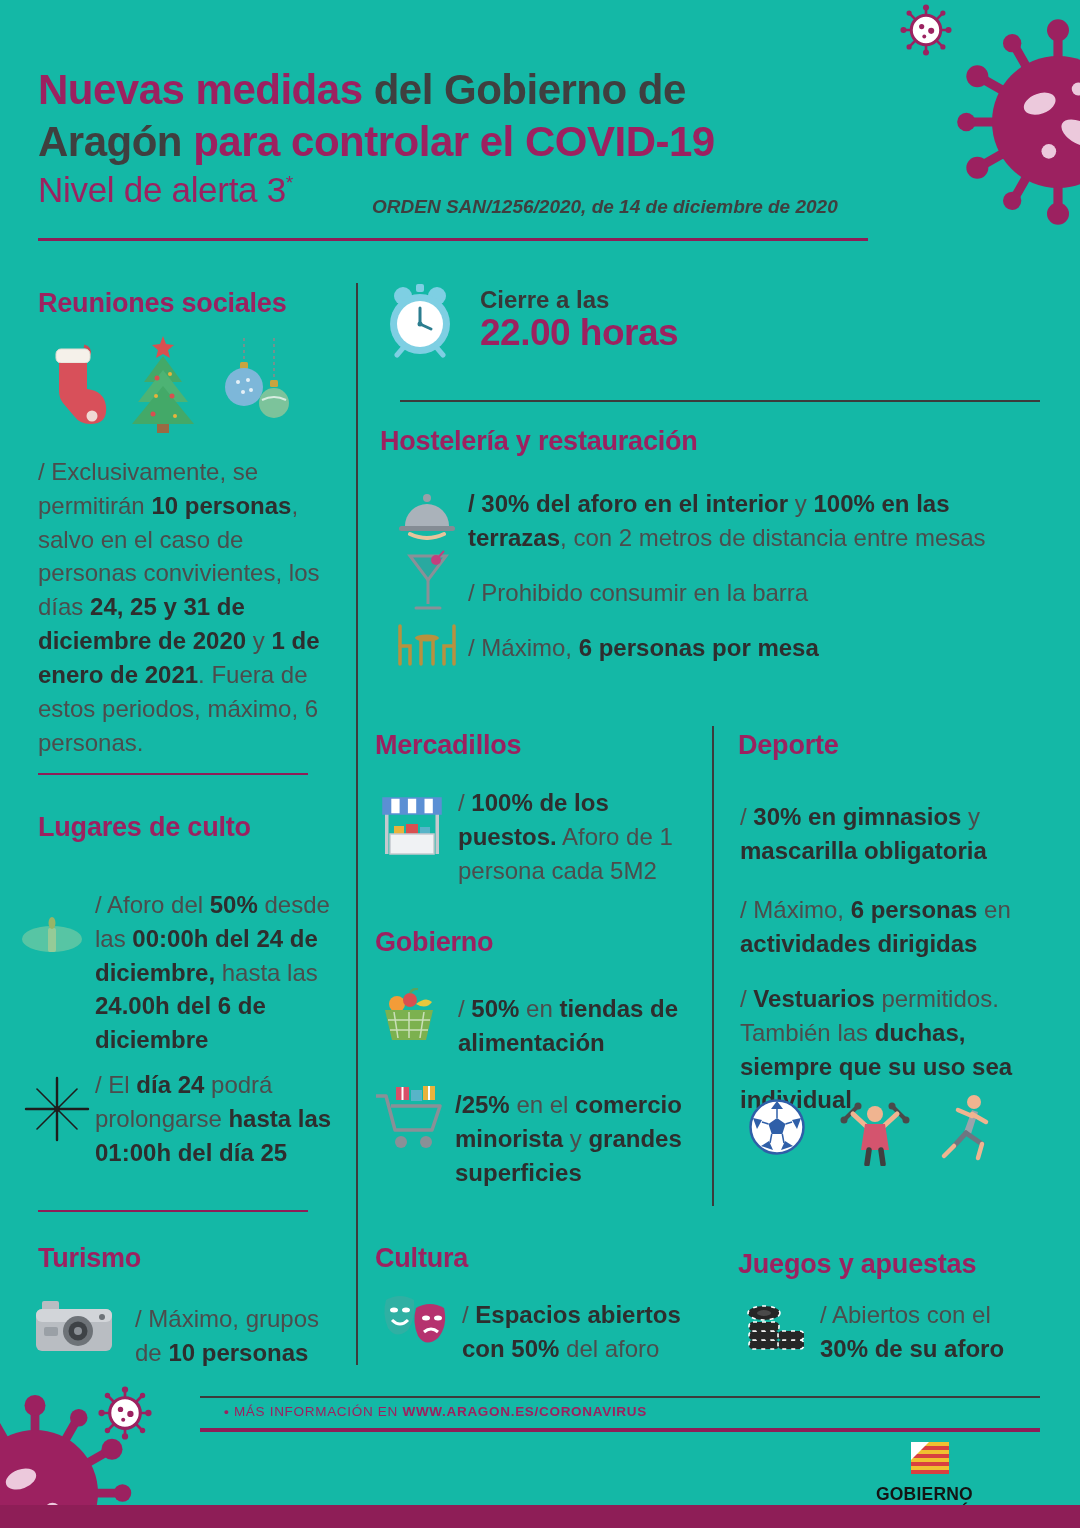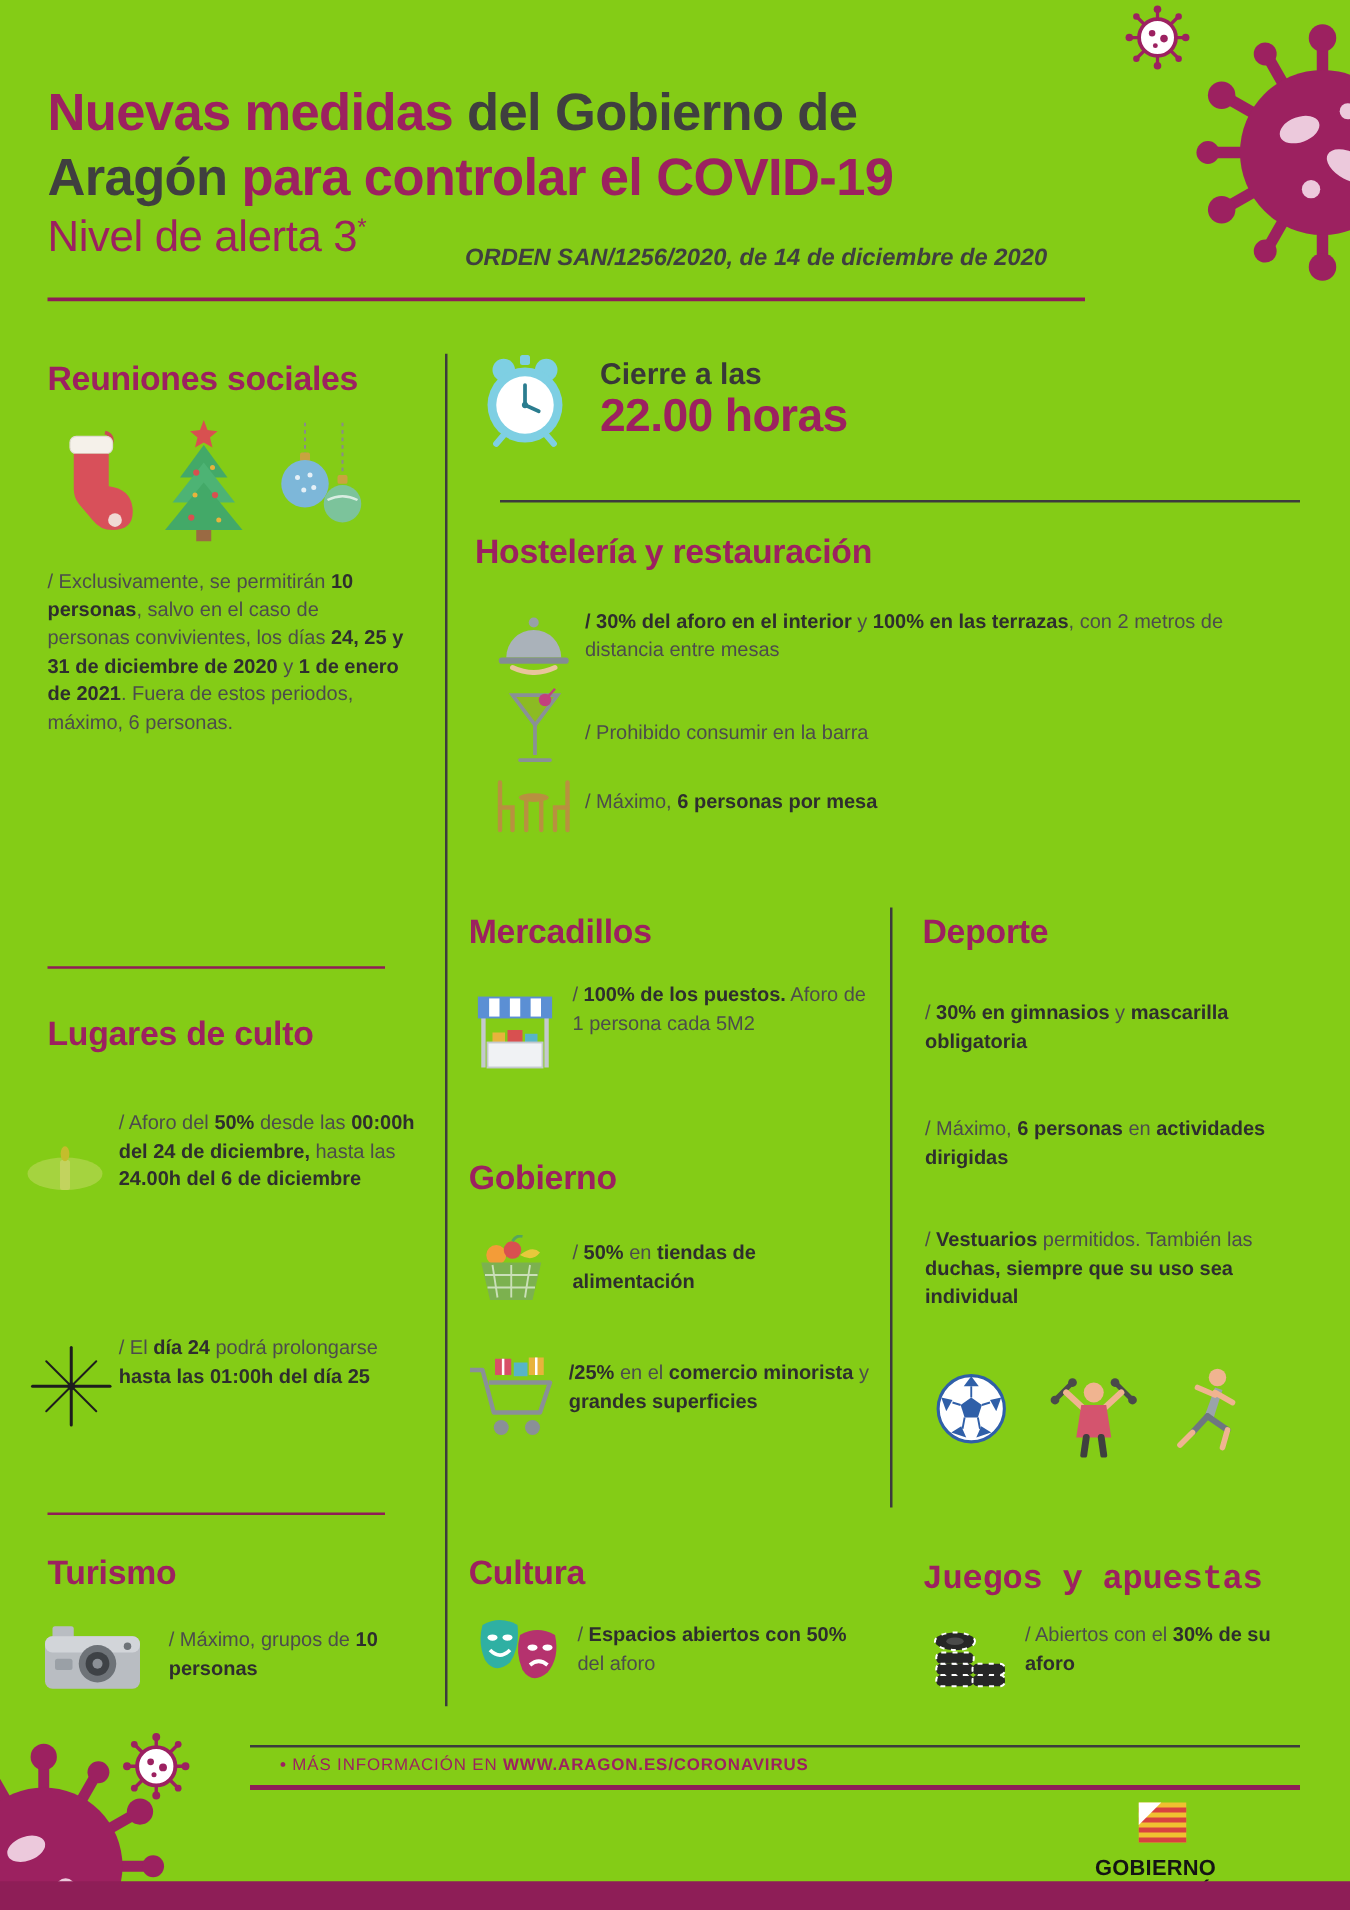--- a/index.html
+++ b/index.html
@@ -1,28 +1,28 @@
 <!DOCTYPE html>
 <html><head>
 <meta charset="utf-8">
 <style>
   html,body{margin:0;padding:0;background:#ffffff;}
-  .page{position:relative;width:1080px;height:1528px;background:#84cc16;overflow:hidden;
+  .page{position:relative;width:1080px;height:1528px;background:#14b8a6;overflow:hidden;
         font-family:"Liberation Sans","DejaVu Sans",sans-serif;color:#4c4c4c;}
   .abs{position:absolute;}
   .title{font-size:42px;font-weight:700;line-height:1.24;letter-spacing:-0.5px;}
   .title .accent{color:#9c2160;}
   .title .dark{color:#3f3f3f;}
   .accent{color:#9c2160;}
   .dark{color:#3f3f3f;}
   .alert{font-size:35px;color:#9c2160;font-weight:500;letter-spacing:-0.3px;}
   .alert sup{font-size:55%;}
   .order{font-size:19px;font-style:italic;font-weight:600;color:#3f3f3f;}
   .h2{font-size:27px;font-weight:700;color:#9c2160;letter-spacing:-0.2px;}
-  .body-text{font-size:16px;line-height:1.41;color:#4c4c4c;}
+  .body-text{font-size:24px;line-height:1.41;color:#4c4c4c;}
   .b{font-weight:700;color:#2e2e2e;}
   .rule{position:absolute;background:#8e1e57;}
   .rule-dark{position:absolute;background:#3c3c3c;}
   .v-rule{position:absolute;background:#3c3c3c;width:2px;}
   .closure-intro{font-size:24px;font-weight:700;color:#383838;}
   .closure-time{font-size:37px;font-weight:700;color:#9c2160;letter-spacing:-0.5px;}
   .closure-detail{font-size:22px;font-weight:700;color:#383838;}
   .baseline-row{display:flex;align-items:baseline;}
   .footer-info{font-size:13.5px;letter-spacing:0.7px;color:#9c2160;font-weight:500;}
   .footer-info .b{color:#9c2160;}
@@ -354,21 +354,21 @@
     <ellipse cx="14" cy="18" rx="4" ry="2.5" fill="#ffffff"></ellipse>
       <ellipse cx="26" cy="18" rx="4" ry="2.5" fill="#ffffff"></ellipse>
     <path d="M12 28 q8 8 16 0" stroke="#ffffff" stroke-width="3" fill="none"></path>
     <path d="M36 16 Q50 8 64 16 Q68 34 58 46 Q46 56 38 44 Q32 30 36 16 Z" fill="#b5326e"></path>
     <ellipse cx="46" cy="26" rx="4" ry="2.5" fill="#ffffff"></ellipse>
       <ellipse cx="58" cy="26" rx="4" ry="2.5" fill="#ffffff"></ellipse>
     <path d="M44 40 q7 -6 14 0" stroke="#ffffff" stroke-width="3" fill="none"></path>
   </svg>
   <div class="abs body-text" style="left:462px;top:1298px;width:230px;"><span>/ </span><span class="b">Espacios abiertos con 50%</span><span> del aforo</span></div>
 
-  <div class="abs h2" style="left:738px;top:1249px;font-family:Liberation Mono, monospace;">Juegos y apuestas</div>
+  <div class="abs h2" style="left:738px;top:1249px;">Juegos y apuestas</div>
   <svg class="abs" style="left:745px;top:1294px;" width="62" height="60" viewBox="0 0 62 60">
     <g fill="#262626" stroke="#ffffff" stroke-width="1.6" stroke-dasharray="4 5">
       <rect x="4" y="46" width="30" height="9" rx="4"></rect>
         <rect x="4" y="37" width="30" height="9" rx="4"></rect>
         <rect x="4" y="28" width="30" height="9" rx="4"></rect>
       <rect x="33" y="46" width="26" height="9" rx="4"></rect>
         <rect x="33" y="37" width="26" height="9" rx="4"></rect>
     </g>
     <ellipse cx="19" cy="19" rx="16" ry="7" fill="#262626" stroke="#ffffff" stroke-width="1.6" stroke-dasharray="4 5"></ellipse>
     <ellipse cx="19" cy="19" rx="7" ry="3" fill="#4a4a4a"></ellipse>

